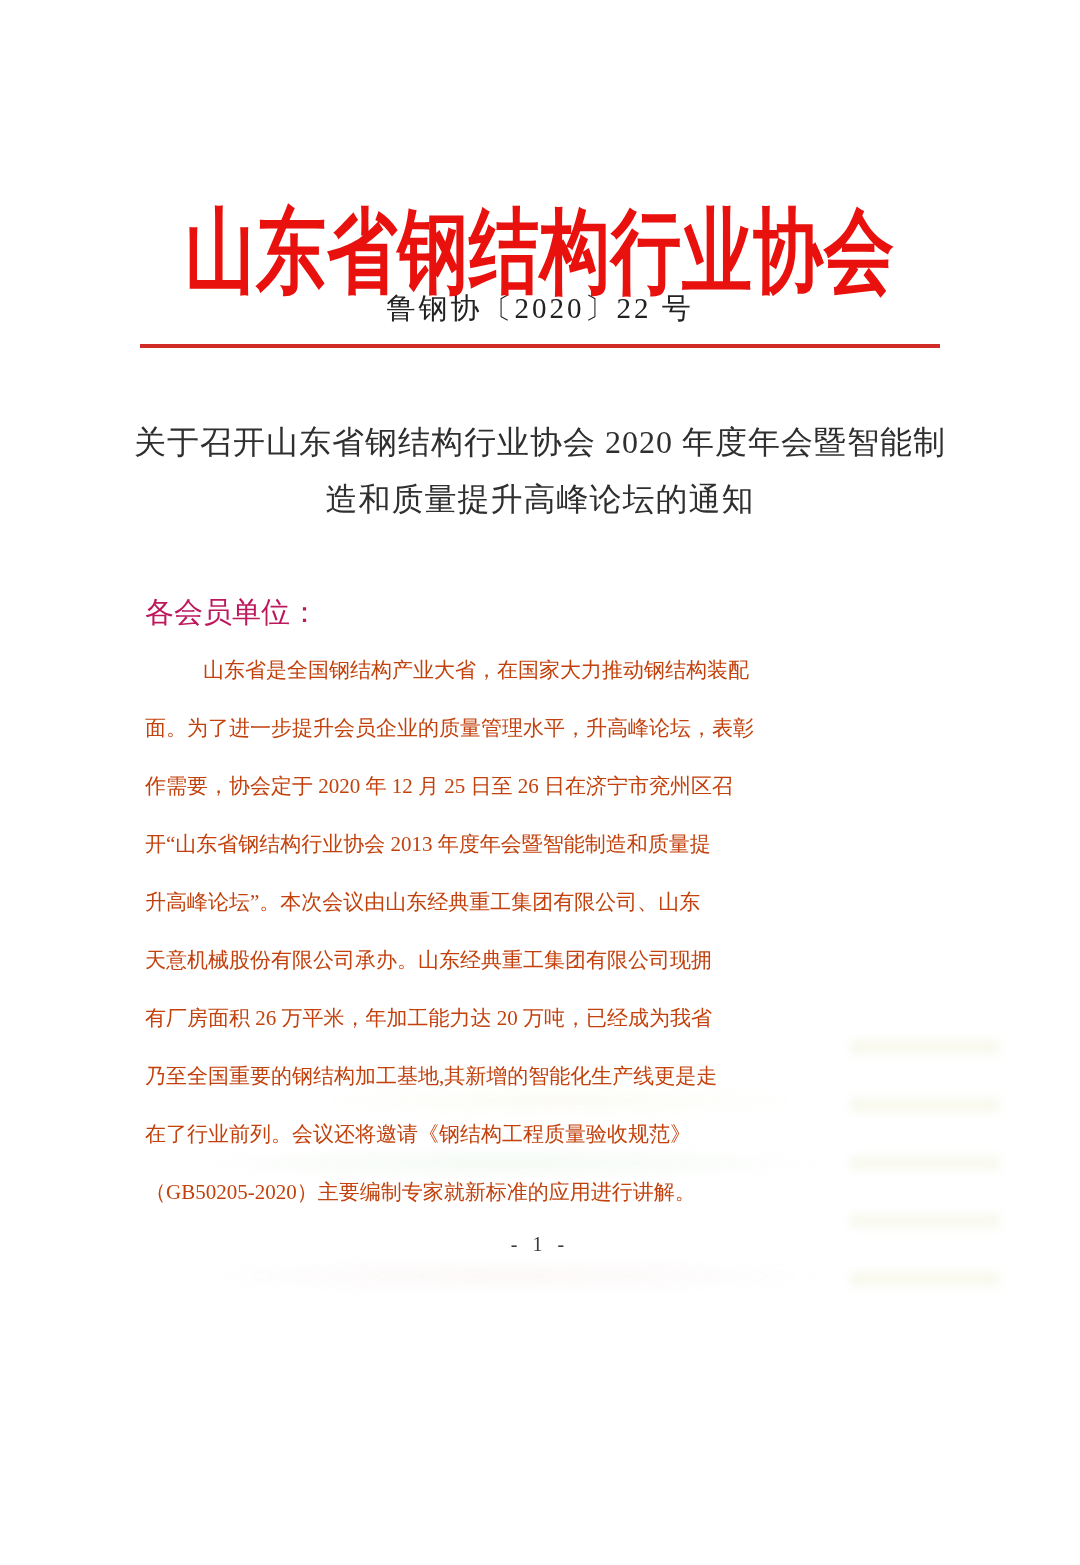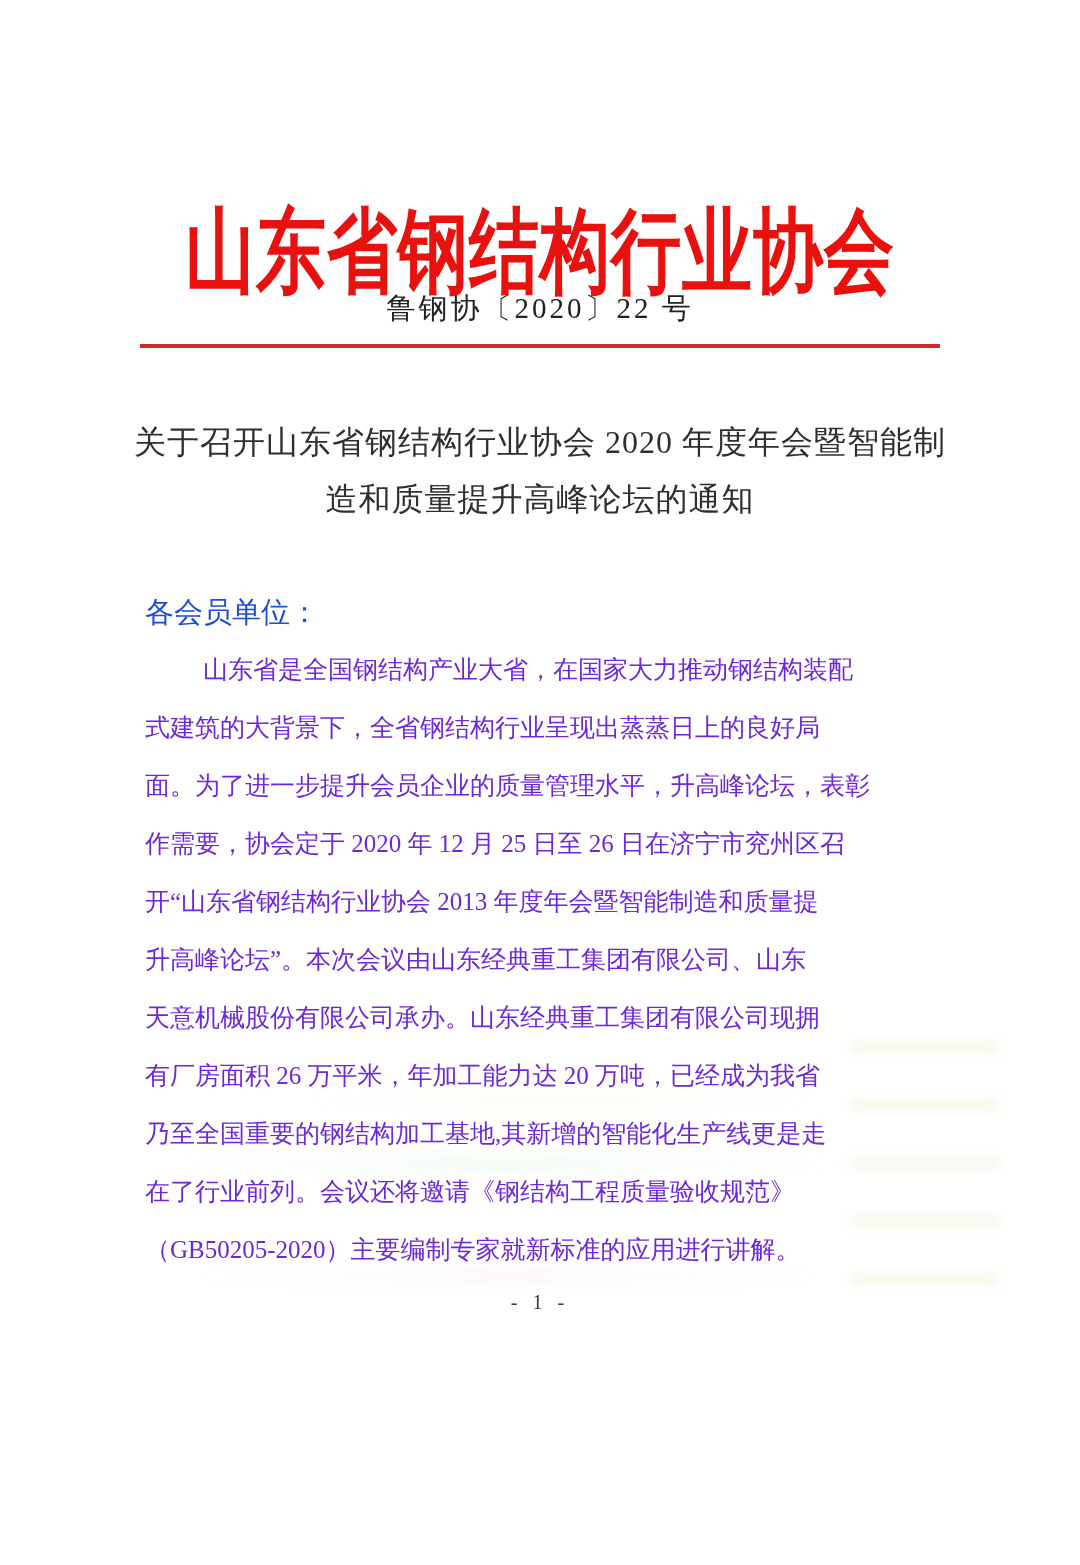--- a/index.html
+++ b/index.html
@@ -58,26 +58,26 @@
     color: #2f2f2f;
     letter-spacing: 1px;
   }
   .notice-title .line { display: block; }
   
   .salutation {
     margin: 55px 0 0 145px;
     height: 58px;
     line-height: 58px;
     font-size: 29px;
-    color: #1d4ed8;
+    color: #be185d;
   }
   .body {
     margin: 0 120px 0 145px;
-    font-size: 25px;
-    color: #6d28d9;
+    font-size: 21px;
+    color: #c2410c;
   }
   .body-line {
     height: 58px;
     line-height: 58px;
     white-space: nowrap;
   }
   .body-line.indent { padding-left: 58px; }
   
   .page-number {
     text-align: center;
@@ -135,21 +135,20 @@
 
   <h2 class="notice-title">
     <span class="line">关于召开山东省钢结构行业协会 2020 年度年会暨智能制</span>
     <span class="line">造和质量提升高峰论坛的通知</span>
   </h2>
 
   <div class="salutation">各会员单位：</div>
 
   <div class="body">
       <div class="body-line indent">山东省是全国钢结构产业大省，在国家大力推动钢结构装配</div>
-      <div class="body-line">式建筑的大背景下，全省钢结构行业呈现出蒸蒸日上的良好局</div>
       <div class="body-line">面。为了进一步提升会员企业的质量管理水平，升高峰论坛，表彰</div>
       <div class="body-line">作需要，协会定于 2020 年 12 月 25 日至 26 日在济宁市兖州区召</div>
       <div class="body-line">开“山东省钢结构行业协会 2013 年度年会暨智能制造和质量提</div>
       <div class="body-line">升高峰论坛”。本次会议由山东经典重工集团有限公司、山东</div>
       <div class="body-line">天意机械股份有限公司承办。山东经典重工集团有限公司现拥</div>
       <div class="body-line">有厂房面积 26 万平米，年加工能力达 20 万吨，已经成为我省</div>
       <div class="body-line">乃至全国重要的钢结构加工基地,其新增的智能化生产线更是走</div>
       <div class="body-line">在了行业前列。会议还将邀请《钢结构工程质量验收规范》</div>
       <div class="body-line">（GB50205-2020）主要编制专家就新标准的应用进行讲解。</div>
     </div>

